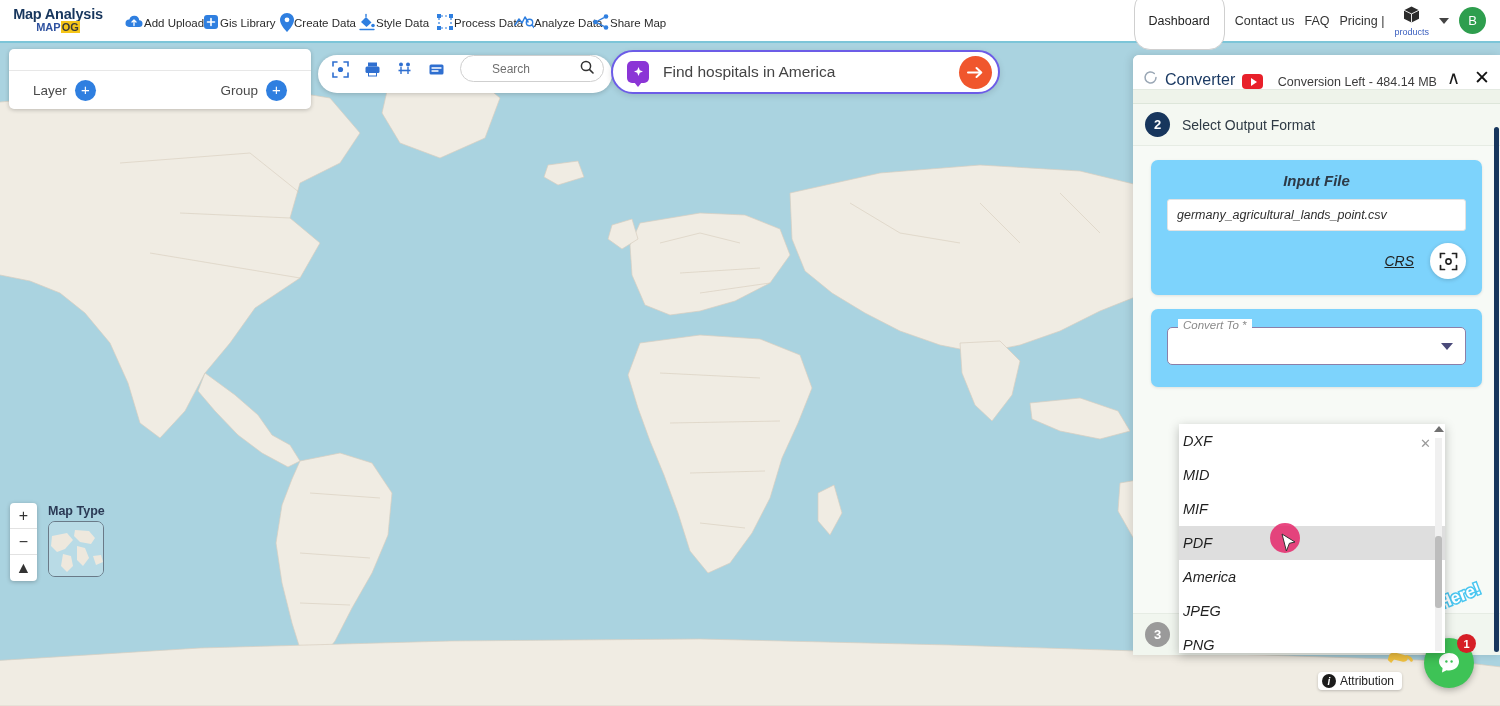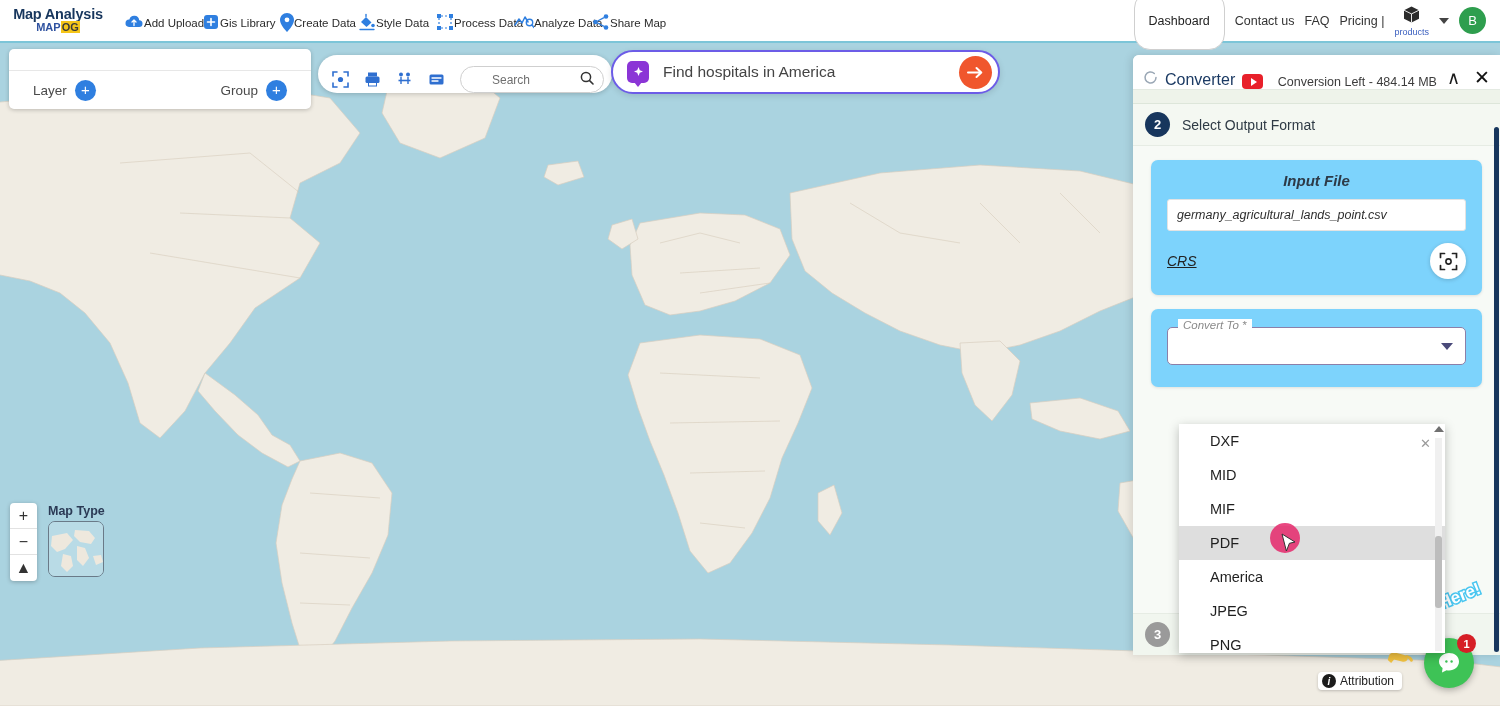--- a/index.html
+++ b/index.html
@@ -87,21 +87,21 @@
   .plusbtn {
     width: 21px; height: 21px; border-radius: 50%; background: #2f7fe0;
     color: #fff; font-size: 15px; line-height: 19px; text-align: center;
     cursor: pointer; font-weight: 500;
   }
 
   
   .maptools {
     position: absolute; top: 55px; left: 318px; height: 38px;
     background: #fff; border-radius: 19px; box-shadow: 0 1px 5px rgba(0,0,0,0.2);
-    display: flex; align-items: flex-end; padding: 0 8px; gap: 4px; z-index: 41;
+    display: flex; align-items: flex-start; padding: 0 8px; gap: 4px; z-index: 41;
   }
   .tool-ico {
     width: 28px; height: 28px; display:flex; align-items:center; justify-content:center;
     cursor: pointer;
   }
   .searchbox {
     margin-left: 6px; width: 144px; height: 27px; border: 1px solid #cfcfcf;
     border-radius: 14px; display: flex; align-items: center;
     justify-content: space-between; padding: 0 9px; cursor: text;
   }
@@ -205,21 +205,21 @@
     background: #7dd3fc; margin: 14px 18px 0 18px; border-radius: 7px;
     box-shadow: 0 1px 3px rgba(0,0,0,0.10); padding: 12px 16px 16px 16px; font-style: italic;
   }
   .card-title { text-align: center; font-size: 15px; font-weight: bold; color: #2d3a47; margin-bottom: 10px;}
   .field {
     height: 32px; border: 1px solid #e3e3e3; border-radius: 3px;
     display: flex; align-items: center; padding: 0 9px;
     font-size: 12.5px; color: #2f2f2f; margin-bottom: 6px; background: #fff;
   }
   .field.placeholder { color: #bdbdbd; font-size: 11.5px; }
-  .crs-row { display: flex; align-items: center; justify-content: space-between; gap: 16px; margin-top: 12px;}
+  .crs-row { display: flex; align-items: center; justify-content: flex-end; gap: 16px; margin-top: 12px;}
   .crs-lbl { font-size: 14px; color: #222; text-decoration: underline; cursor: pointer;}
   .crs-btn {
     width: 36px; height: 36px; border-radius: 50%; background: #fff;
     box-shadow: 0 1px 4px rgba(0,0,0,0.18);
     display: flex; align-items: center; justify-content: center; cursor: pointer;
   }
 
   .select-wrap { position: relative; margin-top: 6px; }
   .select-box {
     height: 38px; border: 1px solid #8c7fa8; border-radius: 5px;
@@ -234,22 +234,22 @@
     width: 0; height: 0; border-left: 6px solid transparent;
     border-right: 6px solid transparent; border-top: 7px solid #4a4a7a;
   }
 
   .dropdown {
     position: absolute; left: 46px; top: 424px; width: 266px; height: 229px;
     background: #fff; box-shadow: 0 3px 10px rgba(0,0,0,0.25);
     z-index: 70; overflow: hidden;
   }
   .dd-item {
-    height: 34px; display: flex; align-items: center; padding-left: 31px;
-    font-size: 14.5px; color: #1f1f1f; cursor: pointer;
+    height: 34px; display: flex; align-items: center; padding-left: 4px;
+    font-size: 14.5px; color: #1f1f1f; cursor: pointer; font-style: italic;
   }
   .dd-item.hl { background: #dedede; }
   .dd-scroll {
     position: absolute; right: 3px; top: 4px; bottom: 2px; width: 7px;
   }
   .dd-scroll .track { position:absolute; top:10px; bottom:0; left:0; width:7px; background:#f0f0f0;}
   .dd-scroll .thumb { position:absolute; top:108px; height:72px; left:0; width:7px; background:#bdbdbd; border-radius:3px;}
   .dd-up {
     position: absolute; right: 1px; top: 2px; width:0;height:0;
     border-left:5px solid transparent;border-right:5px solid transparent;border-bottom:6px solid #707070;

